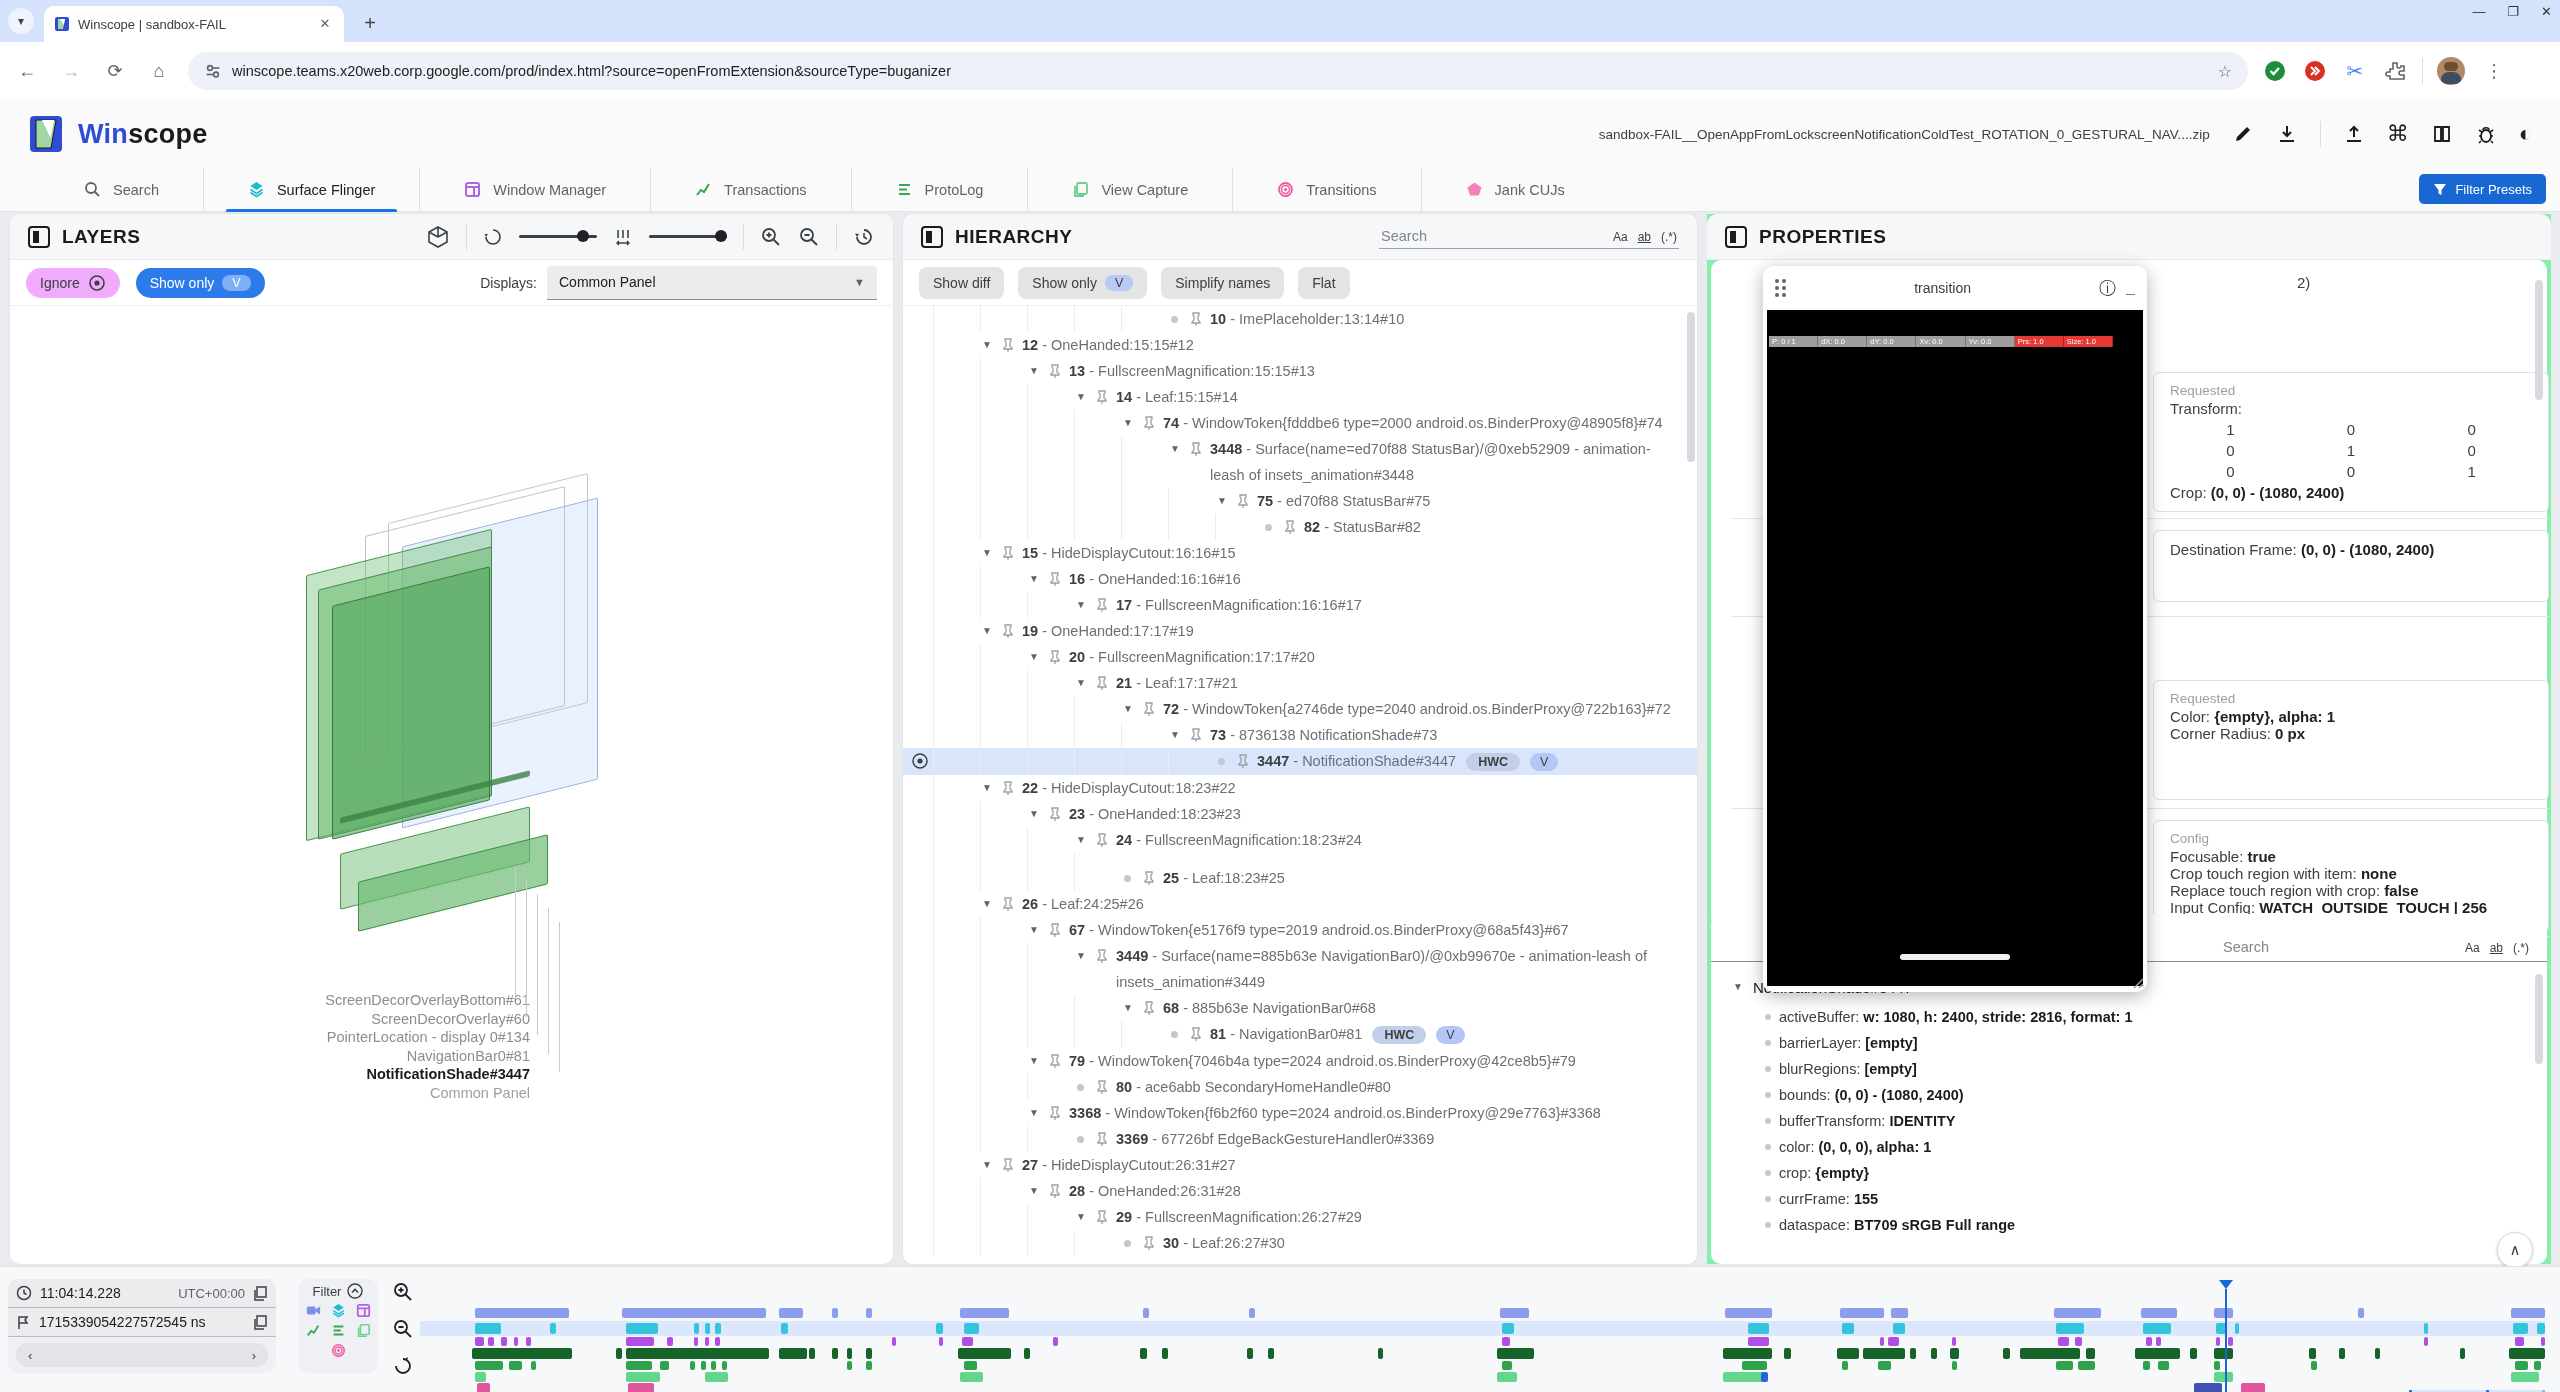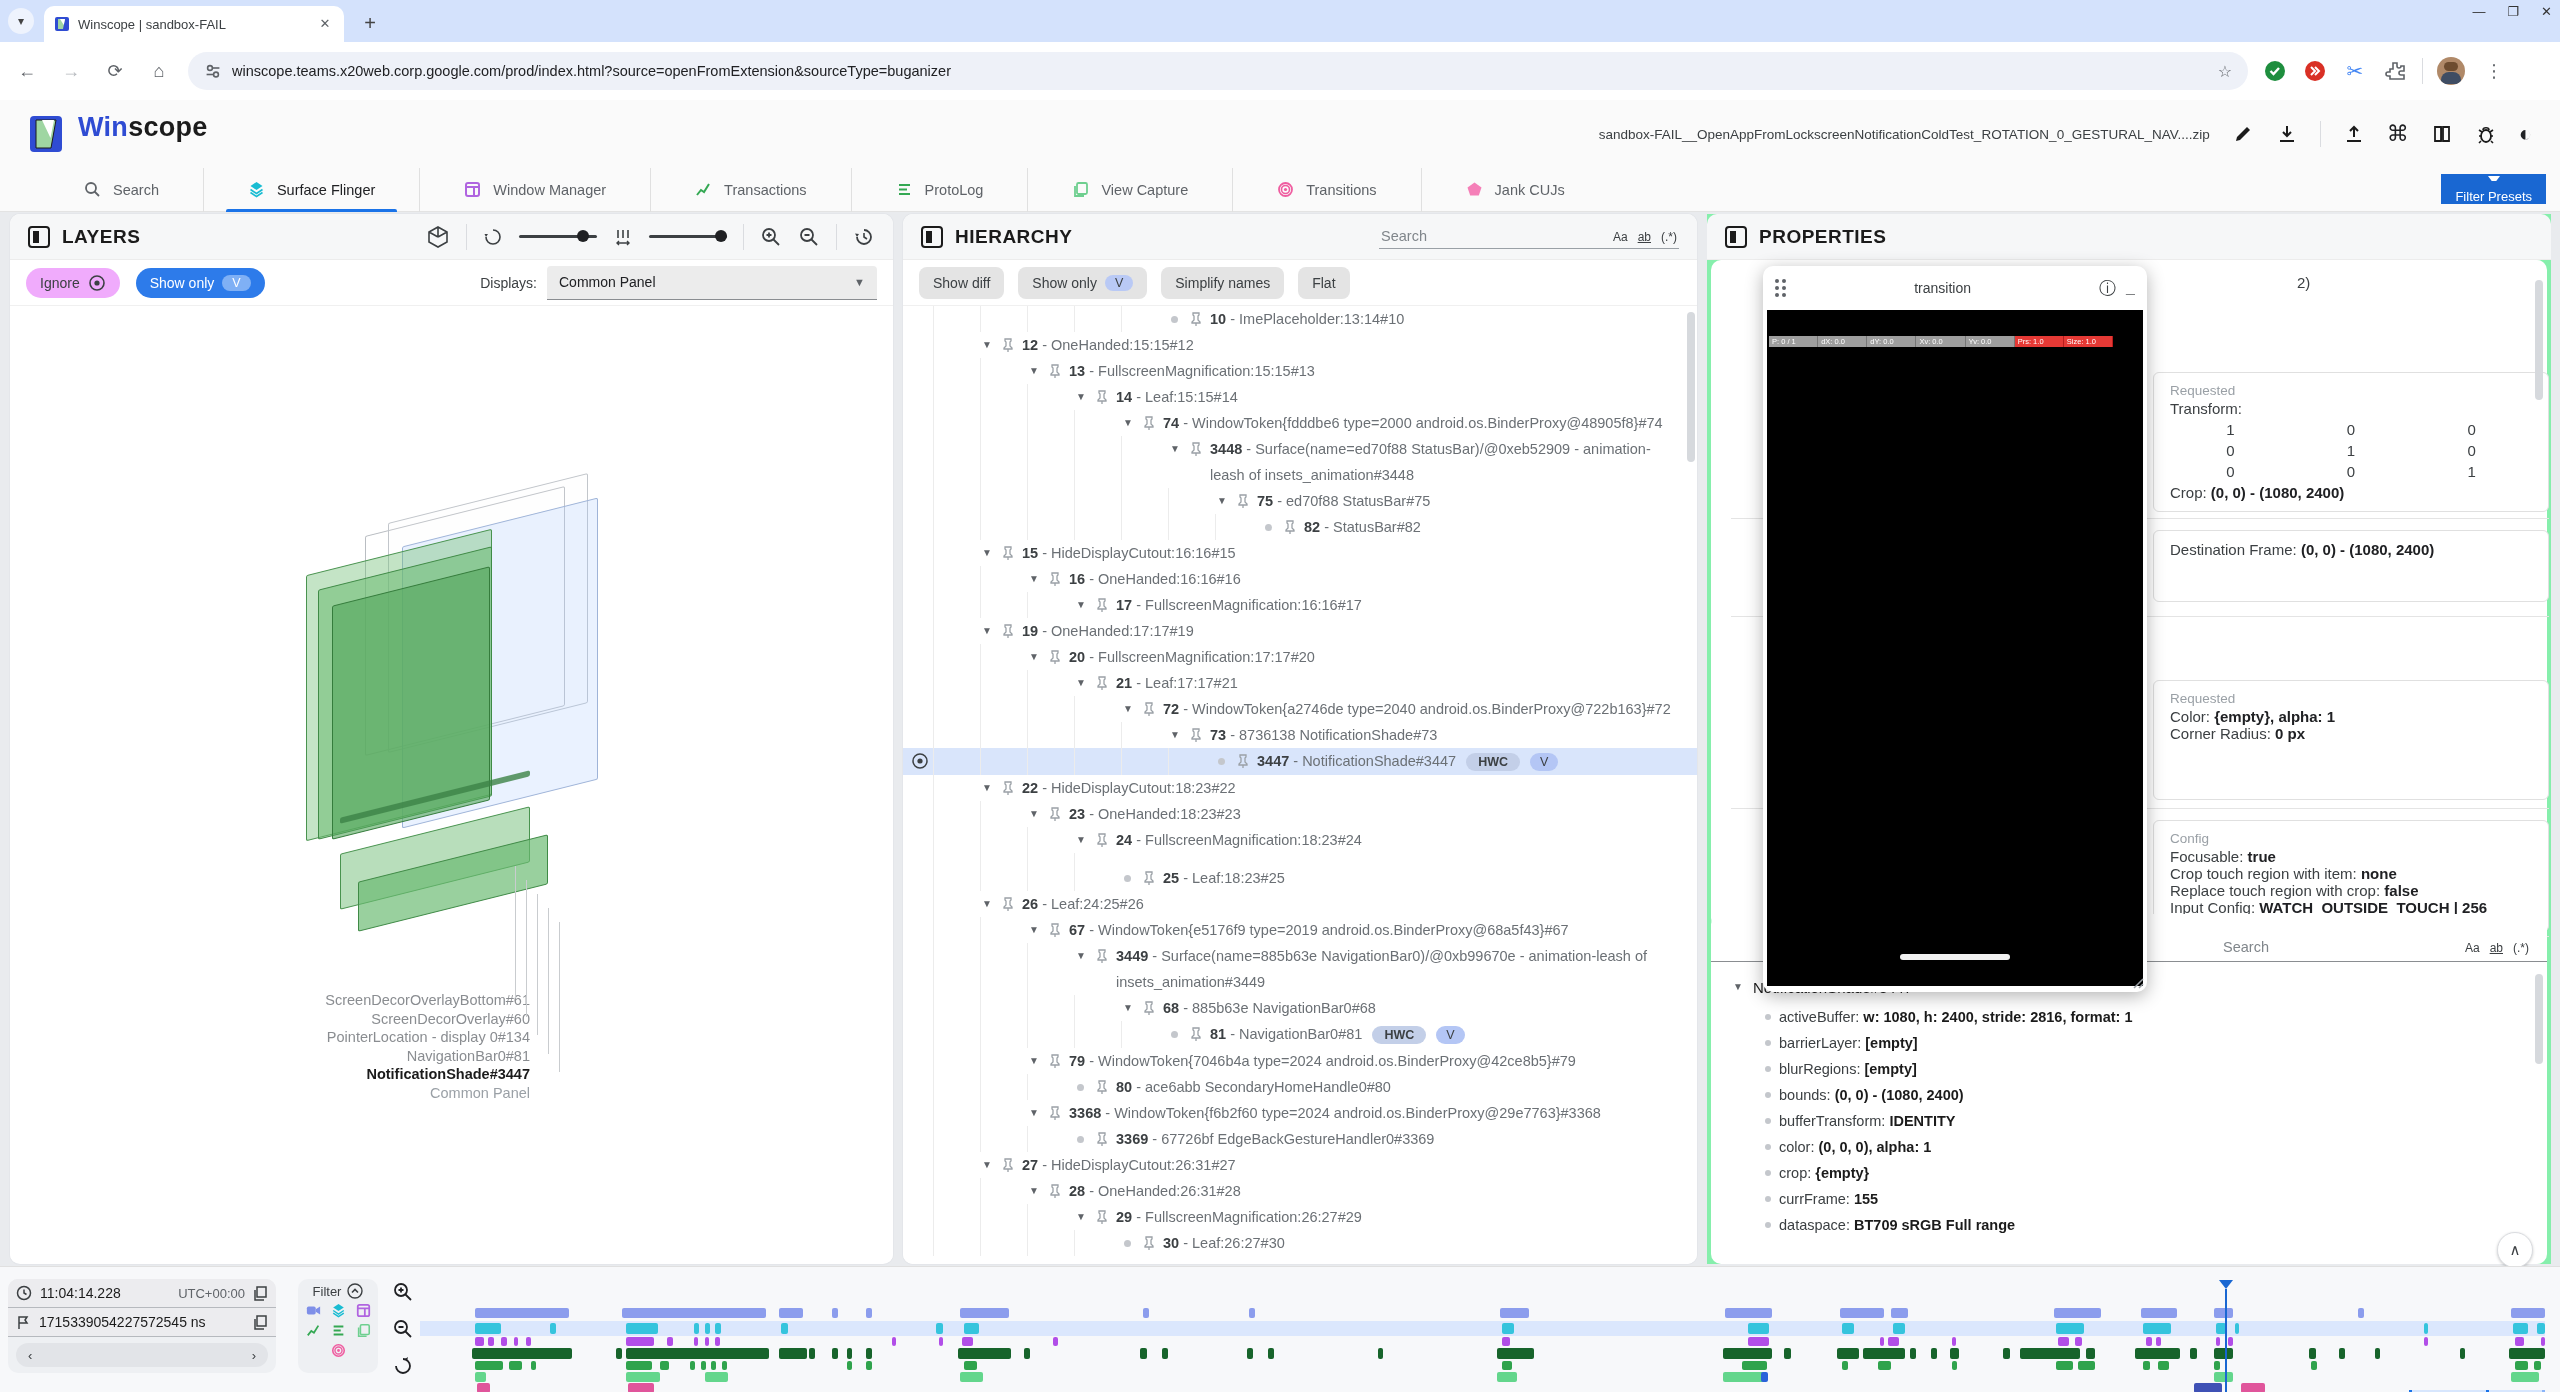--- a/index.html
+++ b/index.html
@@ -22,35 +22,35 @@
   .nav-ic.dis { color:#b6b9be; }
   #omnibox { flex:1; height:38px; background:#eef1f8; border-radius:19px; display:flex; align-items:center; padding:0 16px; gap:10px; max-width:2060px; }
   #url { font-size:14.5px; color:#202124; white-space:nowrap; overflow:hidden; flex:1; }
   .ext { width:26px; height:26px; display:flex; align-items:center; justify-content:center; }
   #avatar { width:28px; height:28px; border-radius:14px; background:#b08968; position:relative; overflow:hidden; }
   #avatar:after { content:""; position:absolute; left:7px; top:5px; width:14px; height:9px; border-radius:7px; background:#6d4c2f; }
   #avatar:before { content:""; position:absolute; left:4px; top:15px; width:20px; height:12px; border-radius:8px 8px 0 0; background:#3f4d63; }
 
   
   #appheader { left:0; top:100px; width:2560px; height:68px; background:#fafafa; display:flex; align-items:center; padding:0 28px; }
-  #logo { display:flex; gap:10px; }
+  #logo { display:flex; align-items:center; gap:10px; }
   #logo-title { font-size:27px; font-weight:700; letter-spacing:.3px; }
   #logo-title .w { color:#2f4cd3; } #logo-title .s { color:#1b1b1b; }
   #header-right { margin-left:auto; display:flex; align-items:center; gap:22px; }
   #trace-file { font-size:13.5px; color:#3c4043; max-width:1200px; white-space:nowrap; overflow:hidden; }
   .hicon { color:#202124; }
   .vsep { width:1px; height:26px; background:#dadce0; }
 
   
   #navrow { left:0; top:168px; width:2560px; height:44px; background:#fafafa; border-bottom:1px solid #e3e3e3; display:flex; align-items:center; padding-left:40px; }
   .navtab { position:relative; height:44px; display:flex; align-items:center; gap:12px; padding:0 44px; font-size:14.5px; color:#5f6368; border-left:1px solid #e0e0e0; }
   .navtab:first-child { border-left:none; }
   .navtab.active { color:#202124; }
   .navtab.active:after { content:""; position:absolute; left:22px; right:22px; bottom:0; height:3px; background:#1a73e8; border-radius:2px 2px 0 0; }
-  #filter-presets { position:absolute; right:14px; top:174px; height:30px; background:#1967d2; color:#fff; font-size:13px; border-radius:0; display:flex; align-items:center; gap:8px; padding:0 14px;flex-direction:column; }
+  #filter-presets { position:absolute; right:14px; top:174px; height:30px; background:#1967d2; color:#fff; font-size:13px; border-radius:5px; display:flex; align-items:center; gap:8px; padding:0 14px; }
 
   
   .panel { background:#ffffff; border-radius:10px; box-shadow:0 0 0 1px #e4e6ea; overflow:hidden; }
   #panel-layers { left:10px; top:214px; width:883px; height:1050px; }
   #panel-hierarchy { left:903px; top:214px; width:794px; height:1050px; }
   #panel-props { left:1707px; top:214px; width:844px; height:1050px; background:#86efac; box-shadow:none; border-radius:0; overflow:visible; }
   .phead { height:46px; background:#f6f7f8; display:flex; align-items:center; padding:0 18px; gap:12px; border-bottom:1px solid #ececec; }
   .ptitle { font-size:19px; font-weight:700; letter-spacing:.5px; color:#1b1b1b; }
   .collapse-ic { width:22px; height:22px; border:2.5px solid #1b1b1b; border-radius:4px; position:relative; }
   .collapse-ic:after { content:""; position:absolute; left:3px; top:3px; bottom:3px; width:6px; background:#1b1b1b; }

